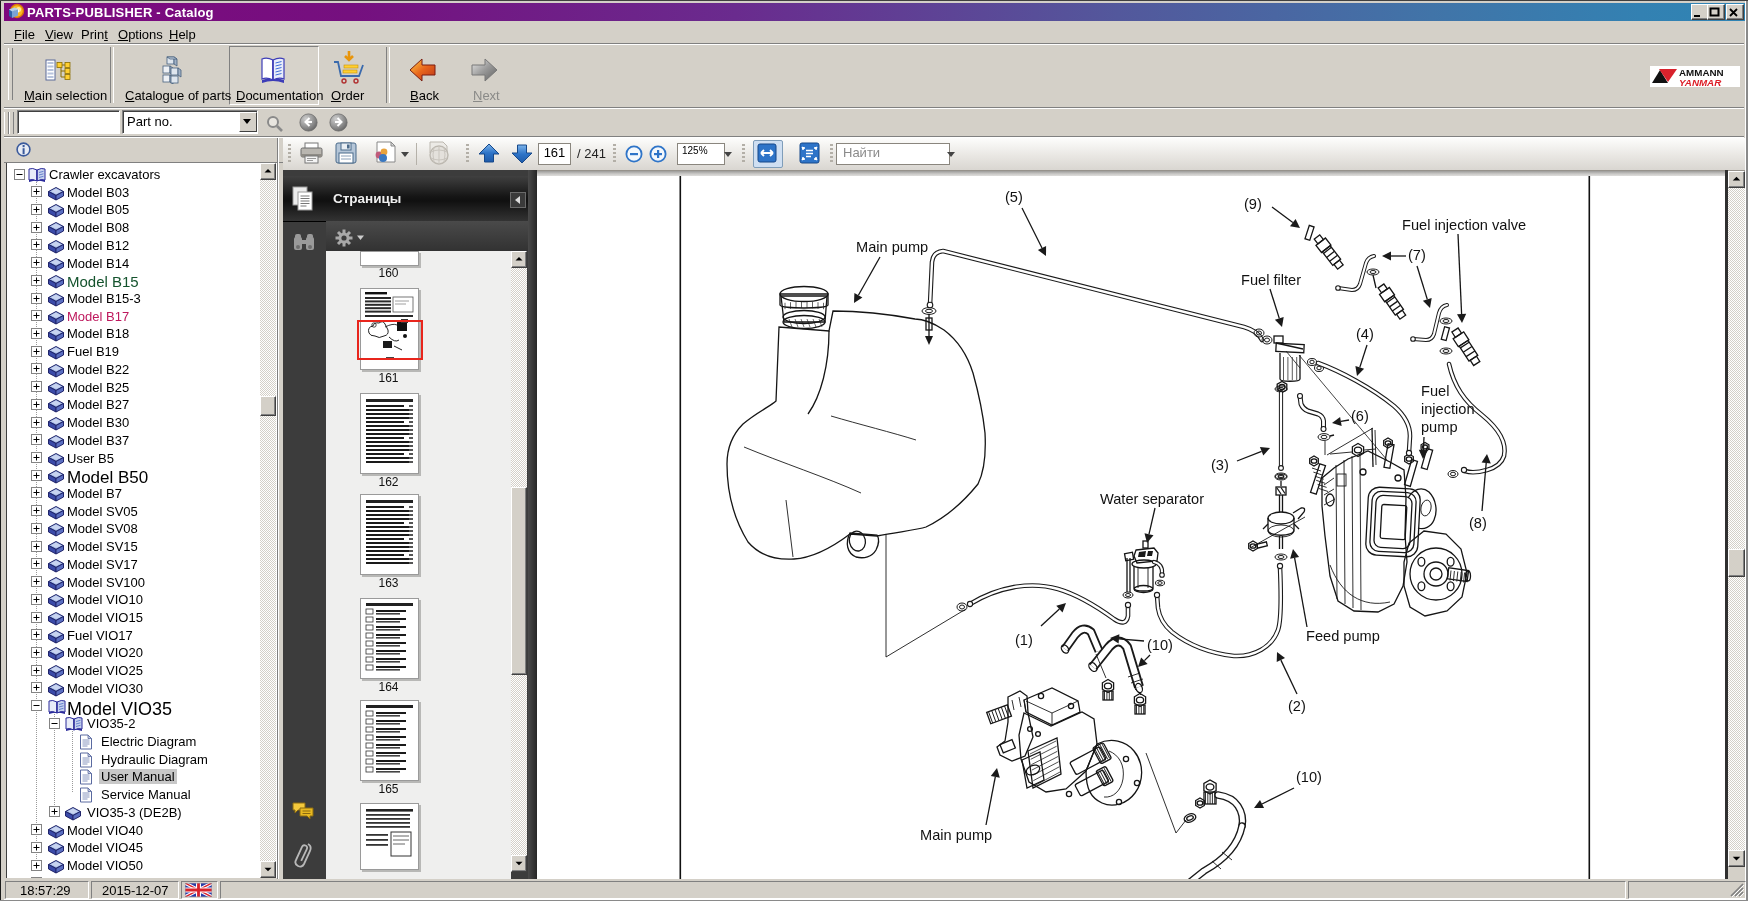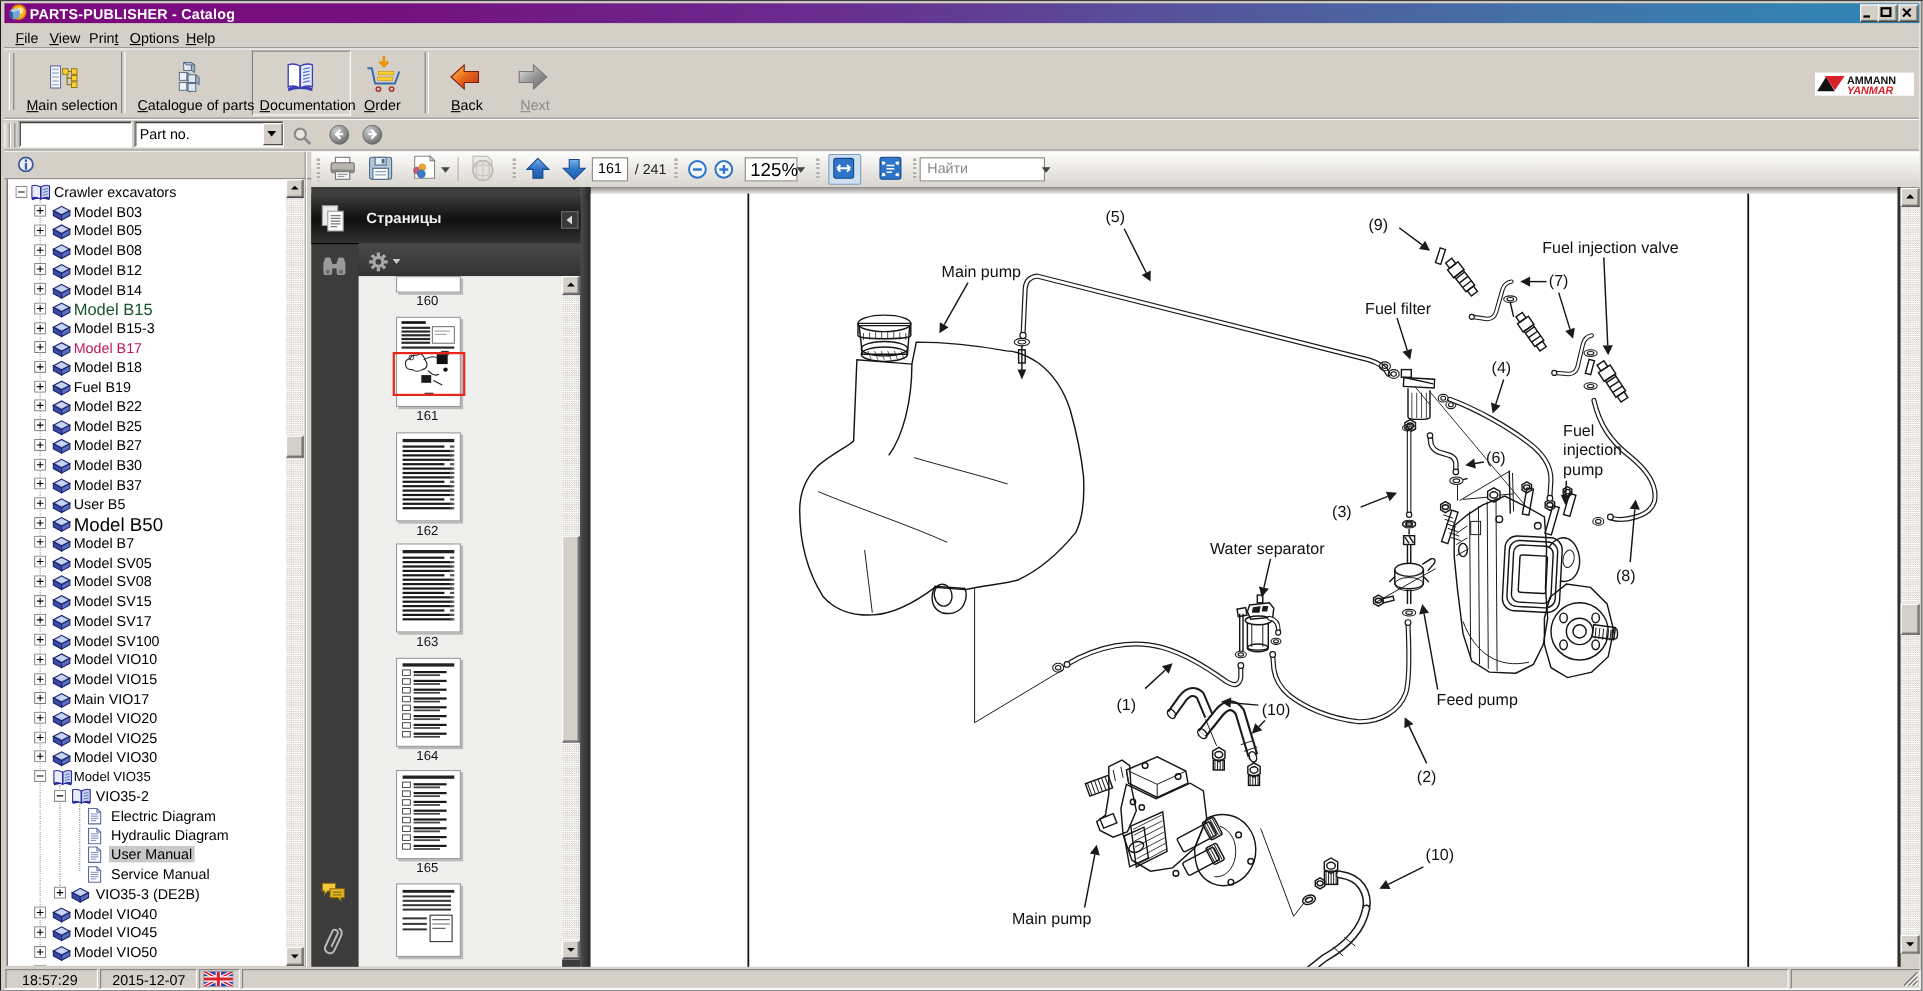--- a/index.html
+++ b/index.html
@@ -468,21 +468,21 @@
 <svg class="abs" style="left:24px;top:466px" width="11" height="11" viewBox="0 0 11 11">
       <rect x="0.5" y="0.5" width="10" height="10" fill="#fff" stroke="#848484"></rect>
       <path d="M2.5,5.5 h6 M5.5,2.5 v6" stroke="#000" stroke-width="1"></path>
     </svg>
 <svg class="abs" style="left:40px;top:466px" width="18" height="15" viewBox="0 0 18 15">
 <polygon points="1.5,5.5 9,1.5 16.5,5.5 9,9.5" fill="#93abdd" stroke="#20246a" stroke-width="1"></polygon>
 <polygon points="1.5,5.5 9,9.5 9,14 1.5,10" fill="#3a4aa8" stroke="#20246a" stroke-width="1"></polygon>
 <polygon points="16.5,5.5 9,9.5 9,14 16.5,10" fill="#5a6ec0" stroke="#20246a" stroke-width="1"></polygon>
 <polygon points="3.6,5.3 9,2.5 14.4,5.4 9.1,8.1" fill="#c8d4f0"></polygon>
 </svg>
-<div class="abs" style="left:58px;top:465px;font-size:13px;color:#000;padding:0 2px;white-space:nowrap;">Main VIO17</div>
+<div class="abs" style="left:58px;top:465px;font-size:13px;color:#000;padding:0 2px;white-space:nowrap;">Fuel VIO17</div>
 <svg class="abs" style="left:24px;top:484px" width="11" height="11" viewBox="0 0 11 11">
       <rect x="0.5" y="0.5" width="10" height="10" fill="#fff" stroke="#848484"></rect>
       <path d="M2.5,5.5 h6 M5.5,2.5 v6" stroke="#000" stroke-width="1"></path>
     </svg>
 <svg class="abs" style="left:40px;top:483px" width="18" height="15" viewBox="0 0 18 15">
 <polygon points="1.5,5.5 9,1.5 16.5,5.5 9,9.5" fill="#93abdd" stroke="#20246a" stroke-width="1"></polygon>
 <polygon points="1.5,5.5 9,9.5 9,14 1.5,10" fill="#3a4aa8" stroke="#20246a" stroke-width="1"></polygon>
 <polygon points="16.5,5.5 9,9.5 9,14 16.5,10" fill="#5a6ec0" stroke="#20246a" stroke-width="1"></polygon>
 <polygon points="3.6,5.3 9,2.5 14.4,5.4 9.1,8.1" fill="#c8d4f0"></polygon>
 </svg>
@@ -513,21 +513,21 @@
       <rect x="0.5" y="0.5" width="10" height="10" fill="#fff" stroke="#848484"></rect>
       <path d="M2.5,5.5 h6" stroke="#000" stroke-width="1"></path>
     </svg>
 <svg class="abs" style="left:40px;top:536px" width="20" height="16" viewBox="0 0 20 16">
 <path d="M2,13 q8,-3 16,0 l0,2 q-8,-3 -16,0 z" fill="#2a2a9a"></path>
 <path d="M10,3 q-4.5,-2.5 -8,-1 l0,11 q3.5,-1.5 8,1 z" fill="#e8ecf8" stroke="#2a2a9a" stroke-width="1"></path>
 <path d="M10,3 q4.5,-2.5 8,-1 l0,11 q-3.5,-1.5 -8,1 z" fill="#c8d2ee" stroke="#2a2a9a" stroke-width="1"></path>
 <path d="M10,3 l0,11" stroke="#2a2a9a" stroke-width="1.2"></path>
 <path d="M12,5.5 l4.5,-1.2 M12,8 l4.5,-1.2 M12,10.5 l4.5,-1.2" stroke="#5a78c8" stroke-width="0.9"></path>
 </svg>
-<div class="abs" style="left:58px;top:536px;font-size:12px;color:#000;padding:0 2px;white-space:nowrap;text-align:center;">Model VIO35</div>
+<div class="abs" style="left:58px;top:536px;font-size:18px;color:#000;padding:0 2px;white-space:nowrap;text-align:center;">Model VIO35</div>
 <svg class="abs" style="left:42px;top:555px" width="11" height="11" viewBox="0 0 11 11">
       <rect x="0.5" y="0.5" width="10" height="10" fill="#fff" stroke="#848484"></rect>
       <path d="M2.5,5.5 h6" stroke="#000" stroke-width="1"></path>
     </svg>
 <svg class="abs" style="left:57px;top:553px" width="20" height="16" viewBox="0 0 20 16">
 <path d="M2,13 q8,-3 16,0 l0,2 q-8,-3 -16,0 z" fill="#2a2a9a"></path>
 <path d="M10,3 q-4.5,-2.5 -8,-1 l0,11 q3.5,-1.5 8,1 z" fill="#e8ecf8" stroke="#2a2a9a" stroke-width="1"></path>
 <path d="M10,3 q4.5,-2.5 8,-1 l0,11 q-3.5,-1.5 -8,1 z" fill="#c8d2ee" stroke="#2a2a9a" stroke-width="1"></path>
 <path d="M10,3 l0,11" stroke="#2a2a9a" stroke-width="1.2"></path>
 <path d="M12,5.5 l4.5,-1.2 M12,8 l4.5,-1.2 M12,10.5 l4.5,-1.2" stroke="#5a78c8" stroke-width="0.9"></path>
@@ -682,21 +682,21 @@
 <div class="abs" style="left:613px;top:144px;width:3px;height:20px;background-image:repeating-linear-gradient(to bottom,#b3afa7 0 2px,transparent 2px 4px);"></div>
 <svg class="abs" style="left:625px;top:145px" width="18" height="18" viewBox="0 0 18 18">
 <circle cx="9" cy="9" r="7.6" fill="#f4f8fc" stroke="#2e74c8" stroke-width="1.8"></circle>
 <rect x="5" y="8" width="8" height="2.2" fill="#2e74c8"></rect>
   </svg>
 <svg class="abs" style="left:649px;top:145px" width="18" height="18" viewBox="0 0 18 18">
 <circle cx="9" cy="9" r="7.6" fill="#f4f8fc" stroke="#2e74c8" stroke-width="1.8"></circle>
 <rect x="5" y="8" width="8" height="2.2" fill="#2e74c8"></rect>
     <rect x="8" y="5" width="2.2" height="8" fill="#2e74c8"></rect>
   </svg>
-<div class="abs" style="left:677px;top:143px;width:42px;height:19px;background:#fff;border:1px solid #8a867e;font-size:17px;padding:1px 0 0 4px;">125%</div>
+<div class="abs" style="left:677px;top:143px;width:42px;height:19px;background:#fff;border:1px solid #8a867e;font-size:10px;padding:1px 0 0 4px;">125%</div>
 <svg class="abs" style="left:723px;top:150px" width="10" height="8" viewBox="0 0 10 8">
     <polygon points="1,2 9,2 5,7" fill="#444"></polygon>
   </svg>
 <div class="abs" style="left:742px;top:144px;width:3px;height:20px;background-image:repeating-linear-gradient(to bottom,#b3afa7 0 2px,transparent 2px 4px);"></div>
 <div class="abs" style="left:753px;top:140px;width:28px;height:26px;background:#cfdff2;border:1px solid #7f9db9;border-radius:2px;">
 <svg width="26" height="24" viewBox="0 0 26 24">
 <rect x="4" y="3" width="18" height="18" rx="2" fill="#2e74c8" stroke="#16488a"></rect>
 <path d="M7,12 h12 M7,12 l3,-3 m-3,3 l3,3 M19,12 l-3,-3 m3,3 l-3,3" stroke="#fff" stroke-width="1.8" fill="none"></path>
 </svg></div>
 <svg class="abs" style="left:795px;top:141px" width="28" height="26" viewBox="0 0 28 26">

